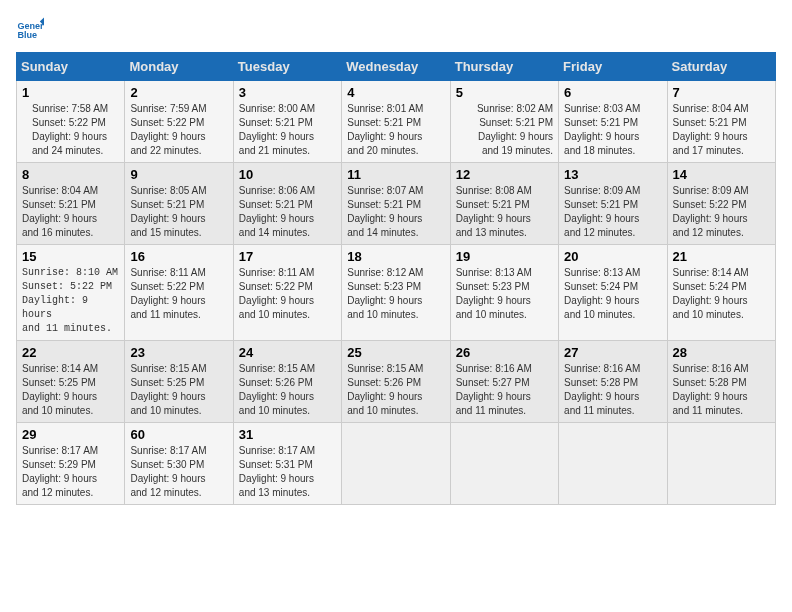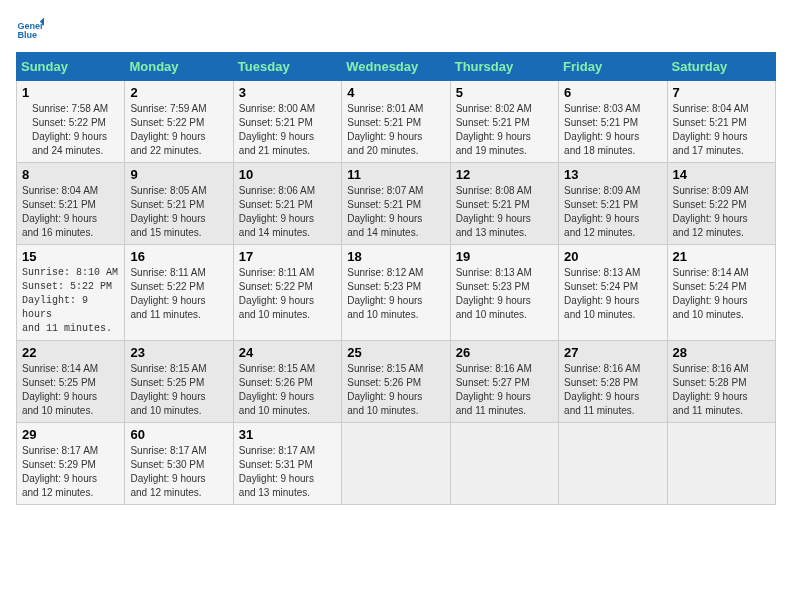--- a/index.html
+++ b/index.html
@@ -37,21 +37,21 @@
       font-size: 14px;
       color: #444;
     }
     table {
       width: 100%;
       border-collapse: collapse;
       font-size: 11px;
     }
     thead tr th {
       background: #1a6bb5;
-      color: #86efac;
+      color: #e5e5e5;
       font-size: 13px;
       font-weight: bold;
       padding: 6px 4px;
       text-align: left;
       border: 1px solid #1a6bb5;
     }
     tbody tr td {
       border: 1px solid #ccc;
       vertical-align: top;
       padding: 4px 5px;
@@ -134,21 +134,21 @@
         </td>
         <td>
           <span class="day-num">4</span>
           <div class="day-info" style="white-space: pre-line;">Sunrise: 8:01 AM
 Sunset: 5:21 PM
 Daylight: 9 hours
 and 20 minutes.</div>
         </td>
         <td>
           <span class="day-num">5</span>
-          <div class="day-info" style="white-space: pre-line;">Sunrise: 8:02 AM
+          <div class="day-info" style="white-space: pre-line; text-align: right;">Sunrise: 8:02 AM
 Sunset: 5:21 PM
 Daylight: 9 hours
 and 19 minutes.</div>
         </td>
         <td>
           <span class="day-num">6</span>
           <div class="day-info" style="white-space: pre-line;">Sunrise: 8:03 AM
 Sunset: 5:21 PM
 Daylight: 9 hours
 and 18 minutes.</div>

